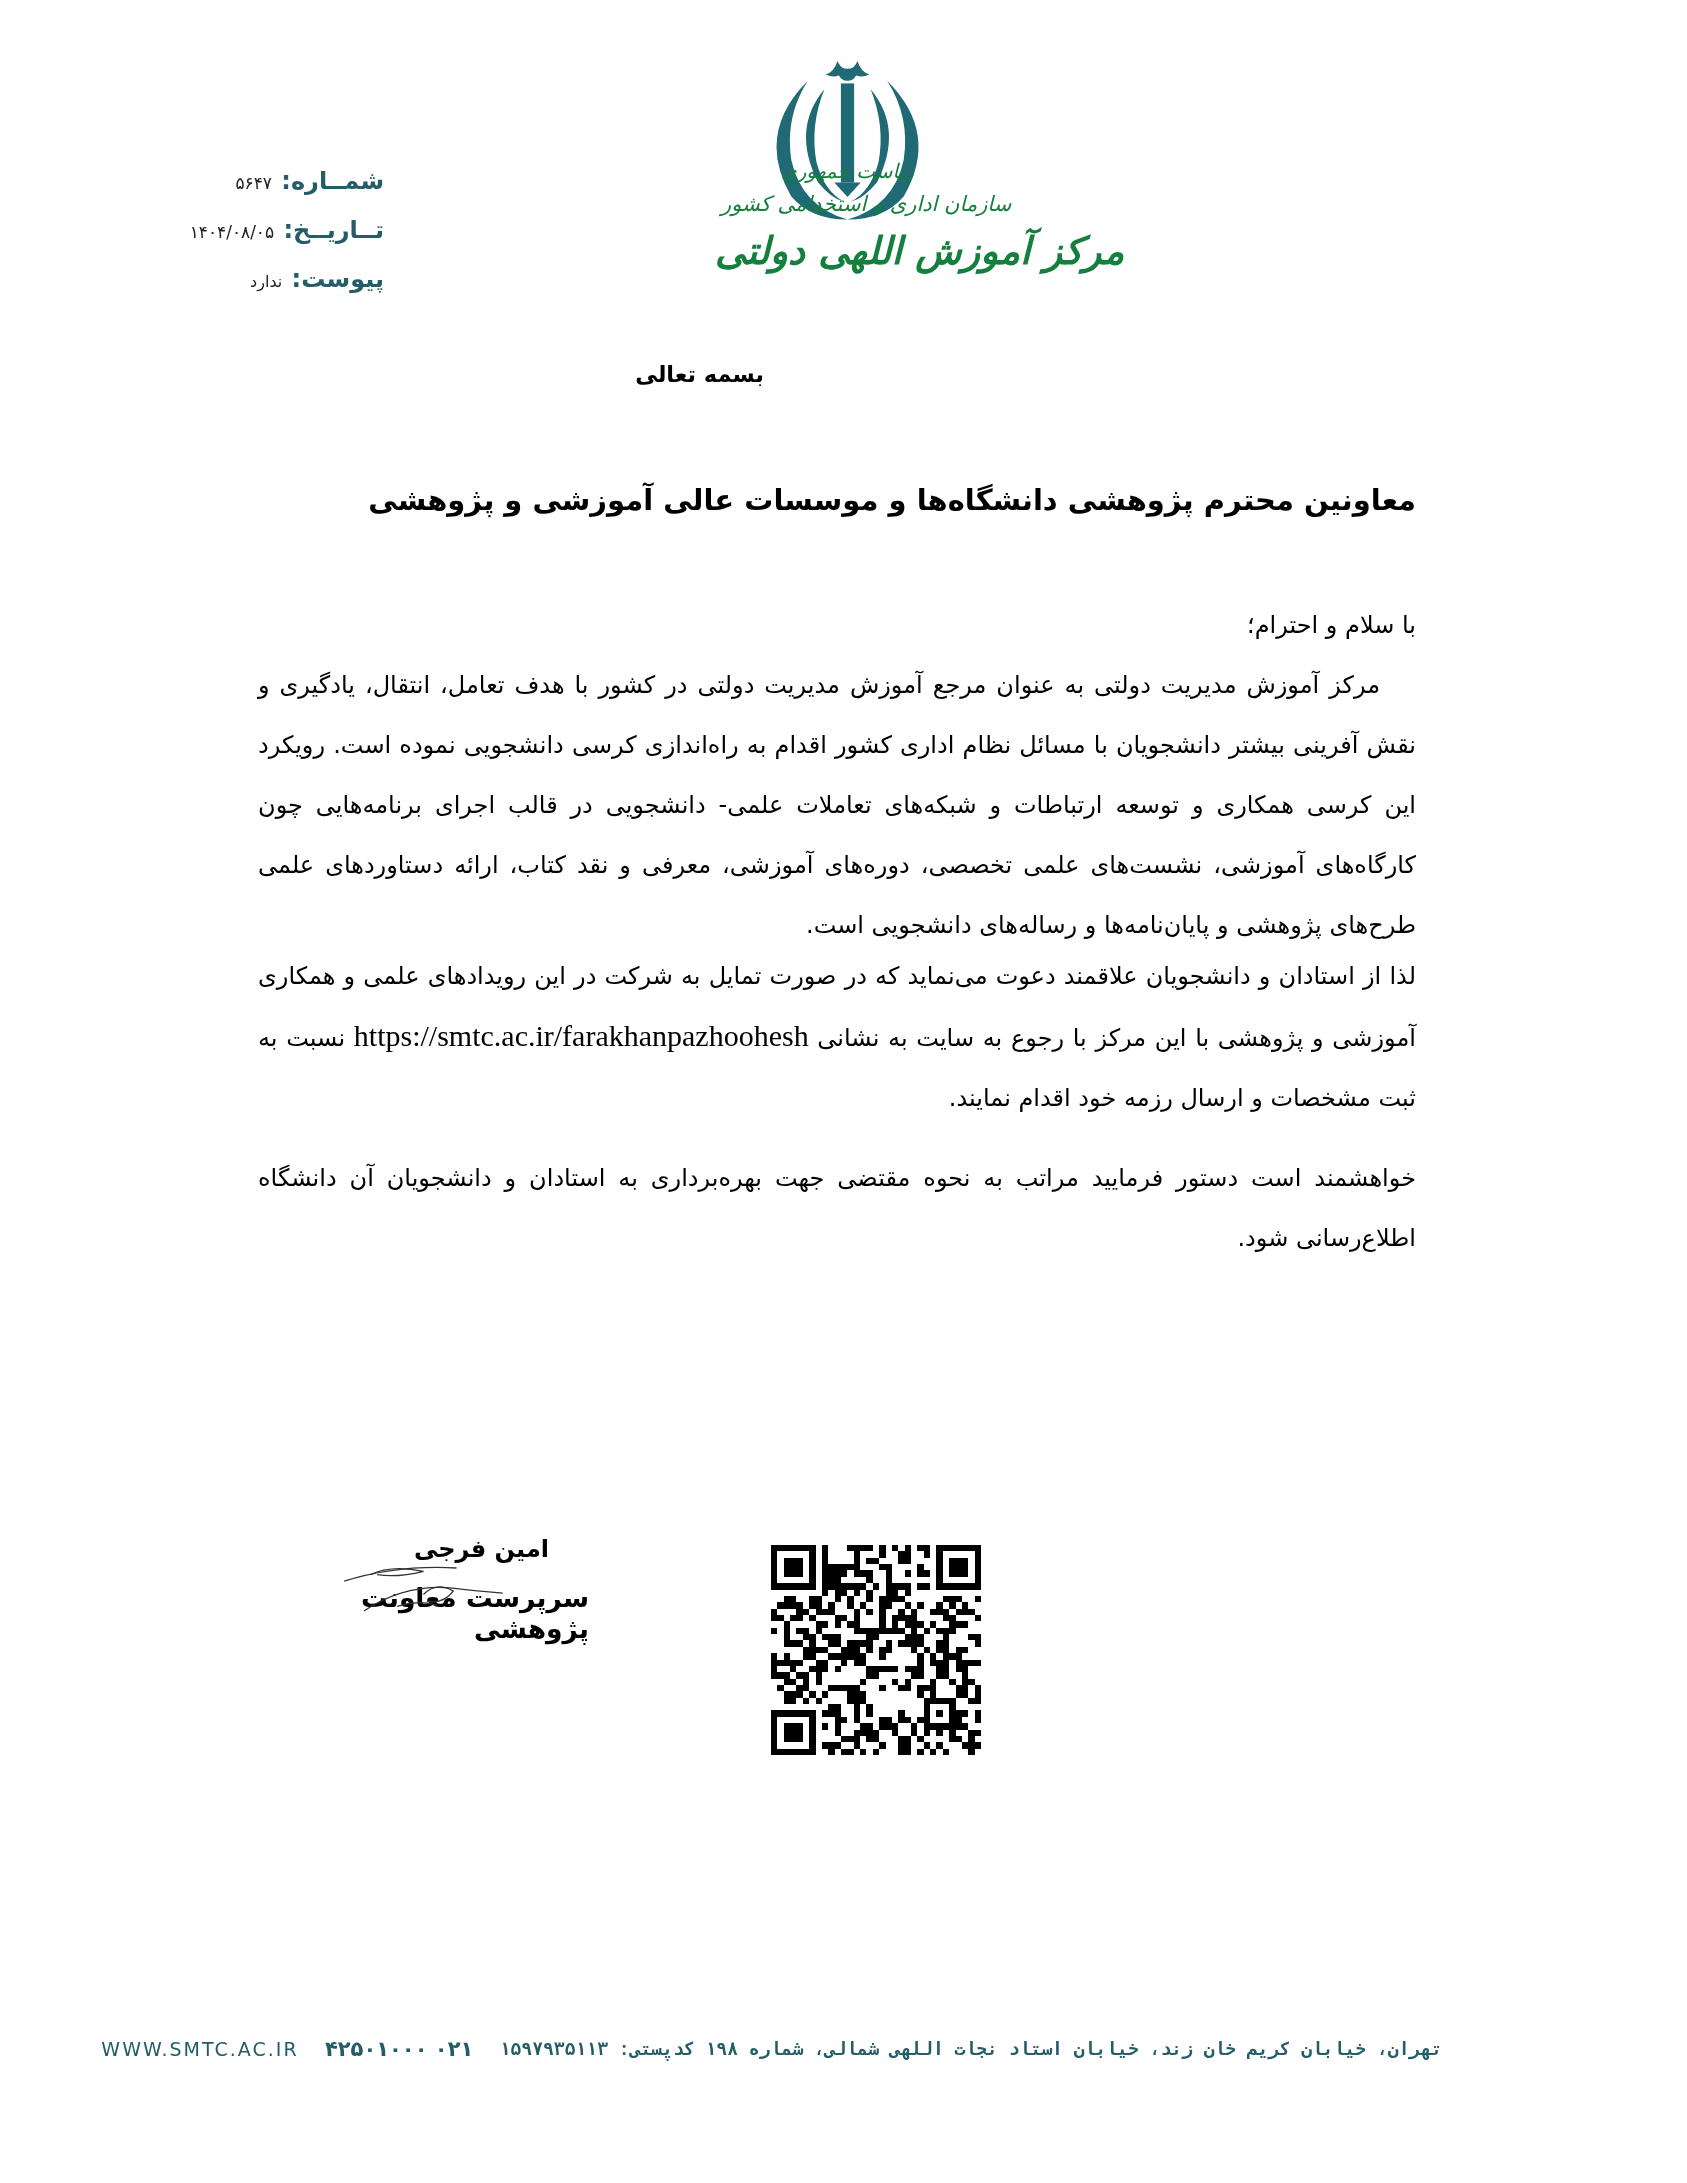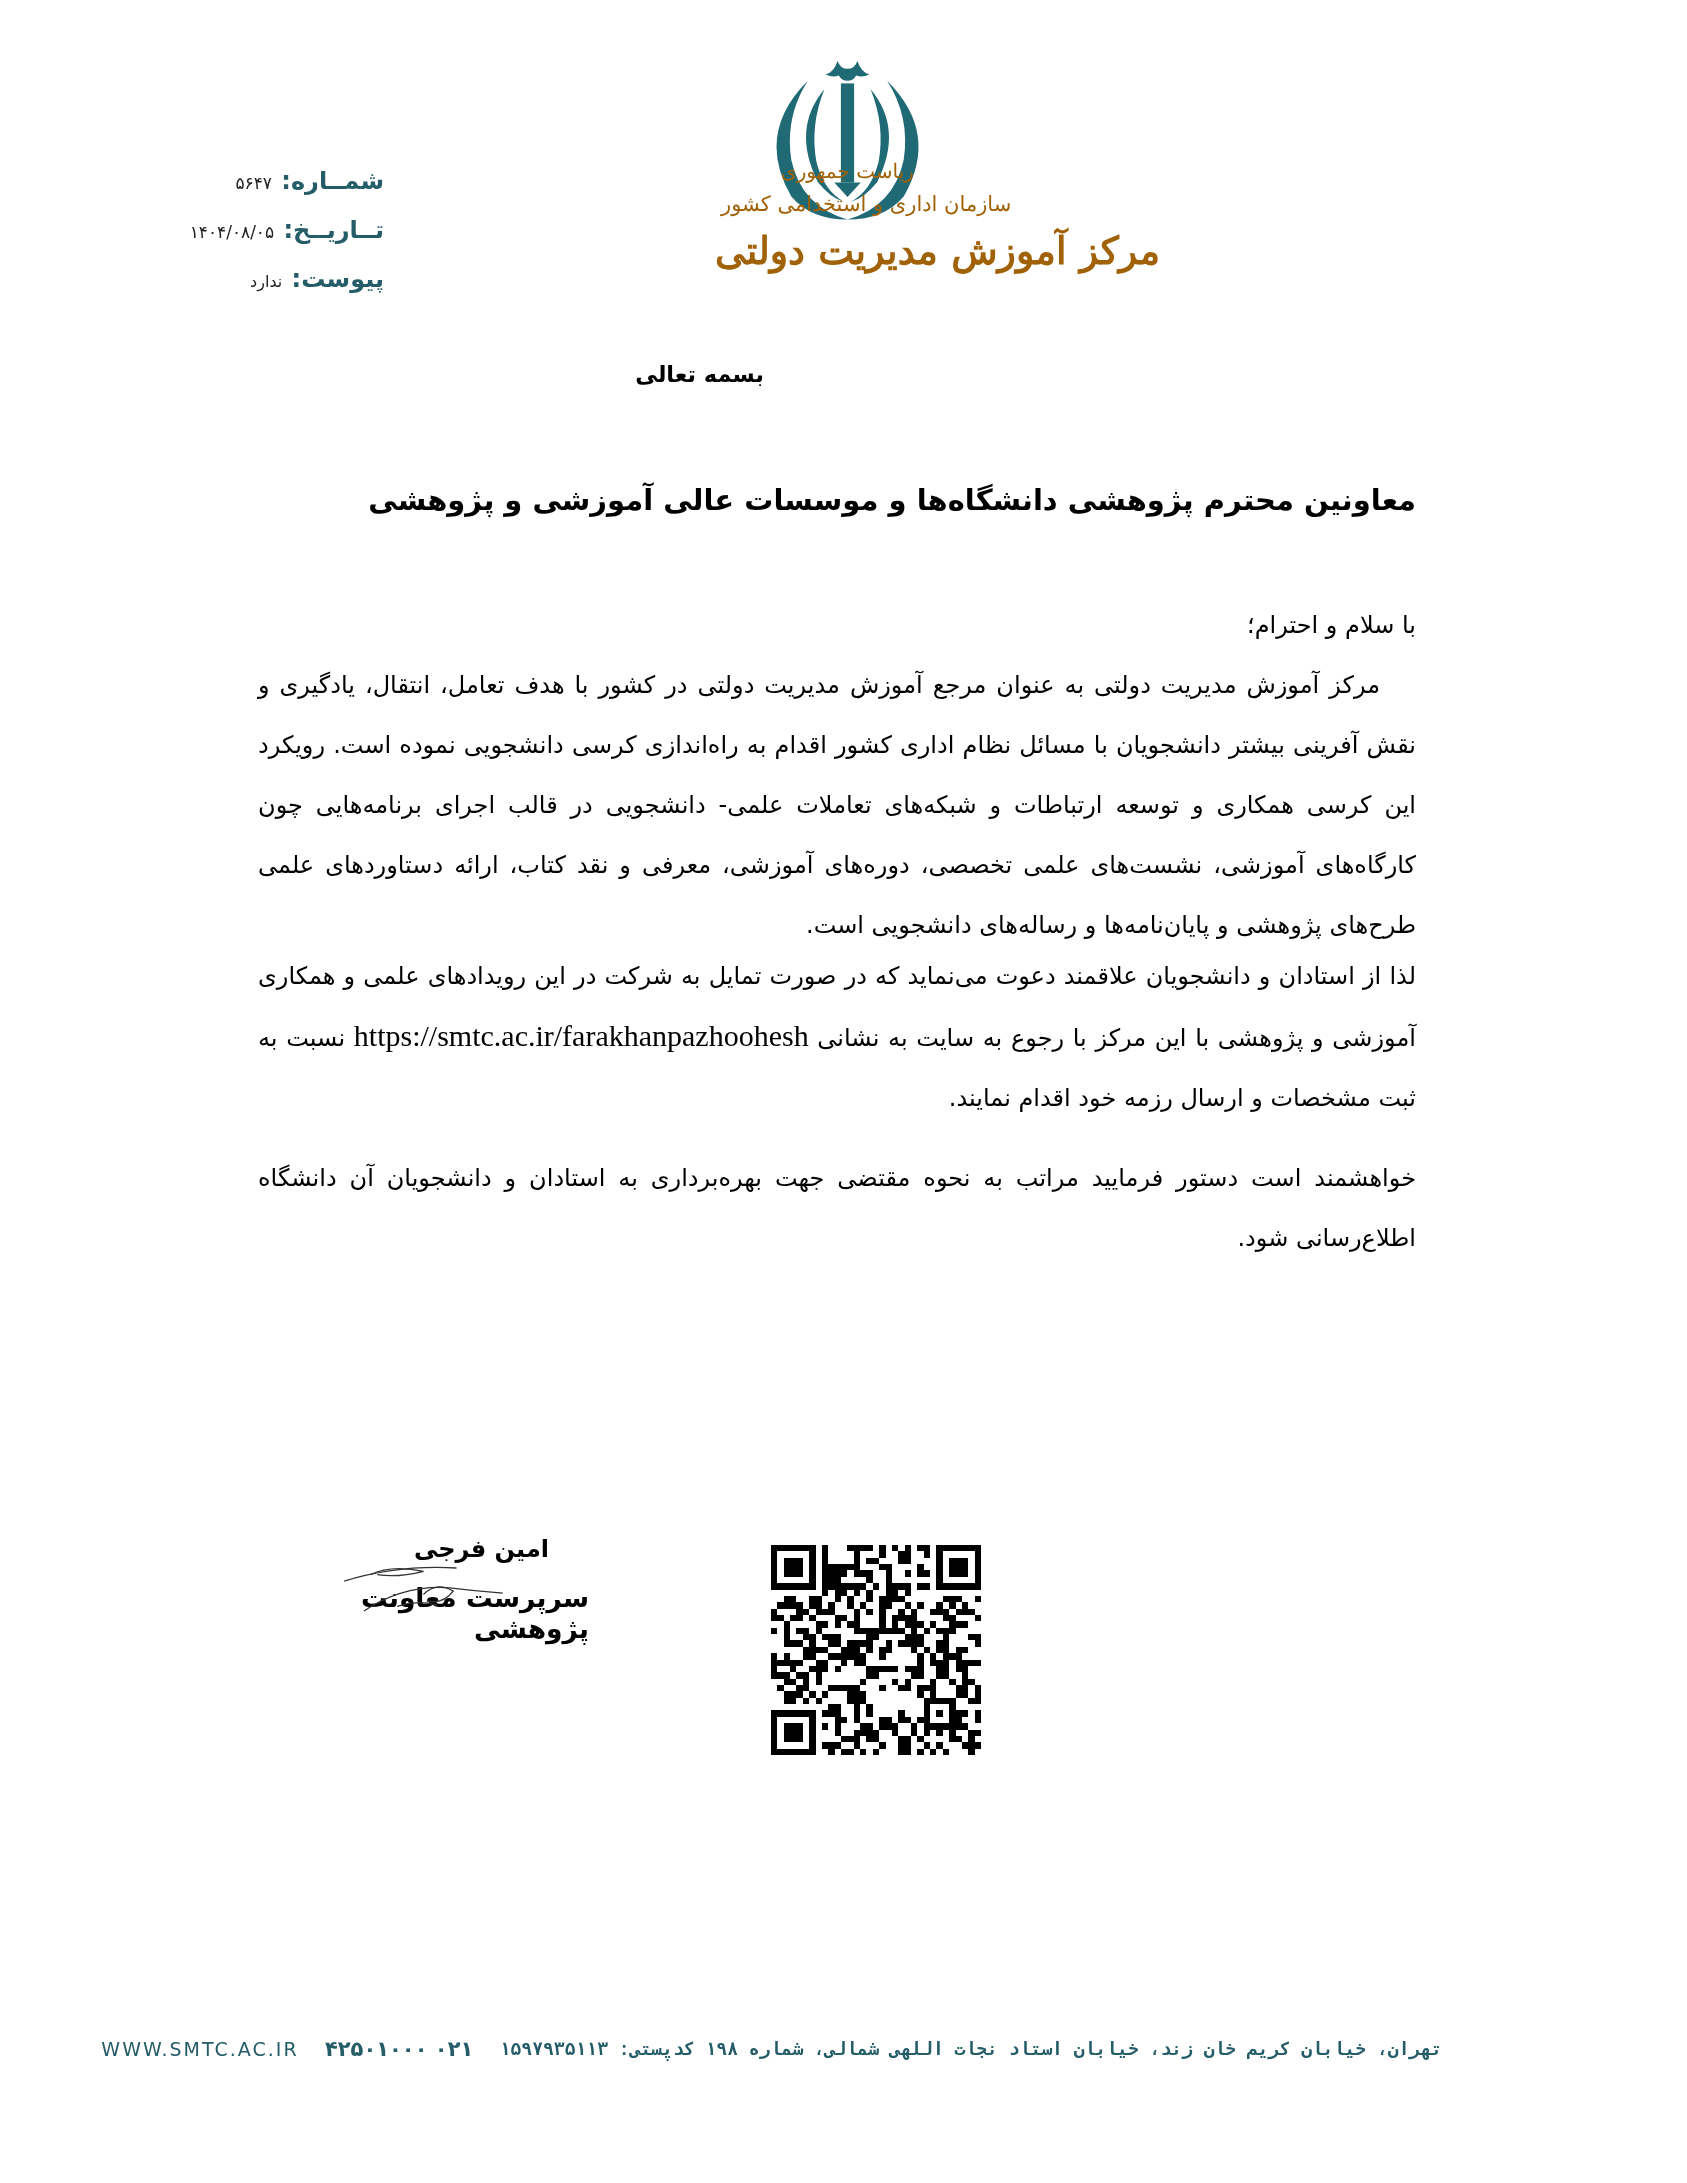--- a/index.html
+++ b/index.html
@@ -1,21 +1,21 @@
 <!DOCTYPE html>
 <html style="font-size:10.6px"><head>
   <meta charset="utf-8">
   <style>
     * { box-sizing: border-box; margin: 0; padding: 0; }
     html, body { width: 1687px; height: 2183px; background: #ffffff; overflow: hidden; }
     body { position: relative; font-family: "DejaVu Sans", sans-serif; color: #000; }
 
     .logo { position: absolute; left: 715px; top: 53px; width: 265px; height: 238px; }
     .logo svg { width: 100%; height: 100%; }
-    .logo-line { position: absolute; font-family: "DejaVu Serif", serif; color: #a16207; direction: rtl; white-space: nowrap; }
+    .logo-line { position: absolute; font-family: "DejaVu Serif", serif; font-style: italic; color: #15803d; direction: rtl; white-space: nowrap; }
     .logo-l1 { left: 781px; top: 159px; font-size: 20px; }
     .logo-l2 { left: 721px; top: 192px; font-size: 21px; }
     .logo-l3 { left: 715px; top: 228px; font-size: 38px; font-weight: bold; }
 
     .meta { position: absolute; right: 1303px; direction: rtl; white-space: nowrap; display: flex; align-items: baseline; gap: 9.3px; }
     .meta-label { font-family: "DejaVu Sans", sans-serif; font-weight: bold; color: #245d68; font-size: 24px; }
     .meta-value { font-family: "DejaVu Sans", sans-serif; color: #222; font-size: 17px; }
     .meta-1 { top: 167px; }
     .meta-2 { top: 216px; }
     .meta-3 { top: 265px; }
@@ -60,21 +60,21 @@
       <path d="M165 55 q-50 60 -10 140 q20 25 40 30 q-30 -15 -42 -60 q-10 -55 12 -110z"></path>
       <path d="M235 55 q50 60 10 140 q-20 25 -40 30 q30 -15 42 -60 q10 -55 -12 -110z"></path>
 
       <path d="M140 42 q-80 80 -25 175 q30 35 85 35 q-70 -20 -85 -90 q-10 -65 25 -120z"></path>
       <path d="M260 42 q80 80 25 175 q-30 35 -85 35 q70 -20 85 -90 q10 -65 -25 -120z"></path>
     </g>
   </svg>
 </div>
 <div class="logo-line logo-l1">ریاست جمهوری</div>
 <div class="logo-line logo-l2">سازمان اداری و استخدامی کشور</div>
-<div class="logo-line logo-l3">مرکز آموزش مدیریت دولتی</div>
+<div class="logo-line logo-l3">مرکز آموزش اللهی دولتی</div>
 
 <div class="meta meta-1">
   <span class="meta-label">شمــاره:</span>
   <span class="meta-value">۵۶۴۷</span>
 </div>
 <div class="meta meta-2">
   <span class="meta-label">تــاریــخ:</span>
   <span class="meta-value">۱۴۰۴/۰۸/۰۵</span>
 </div>
 <div class="meta meta-3">

